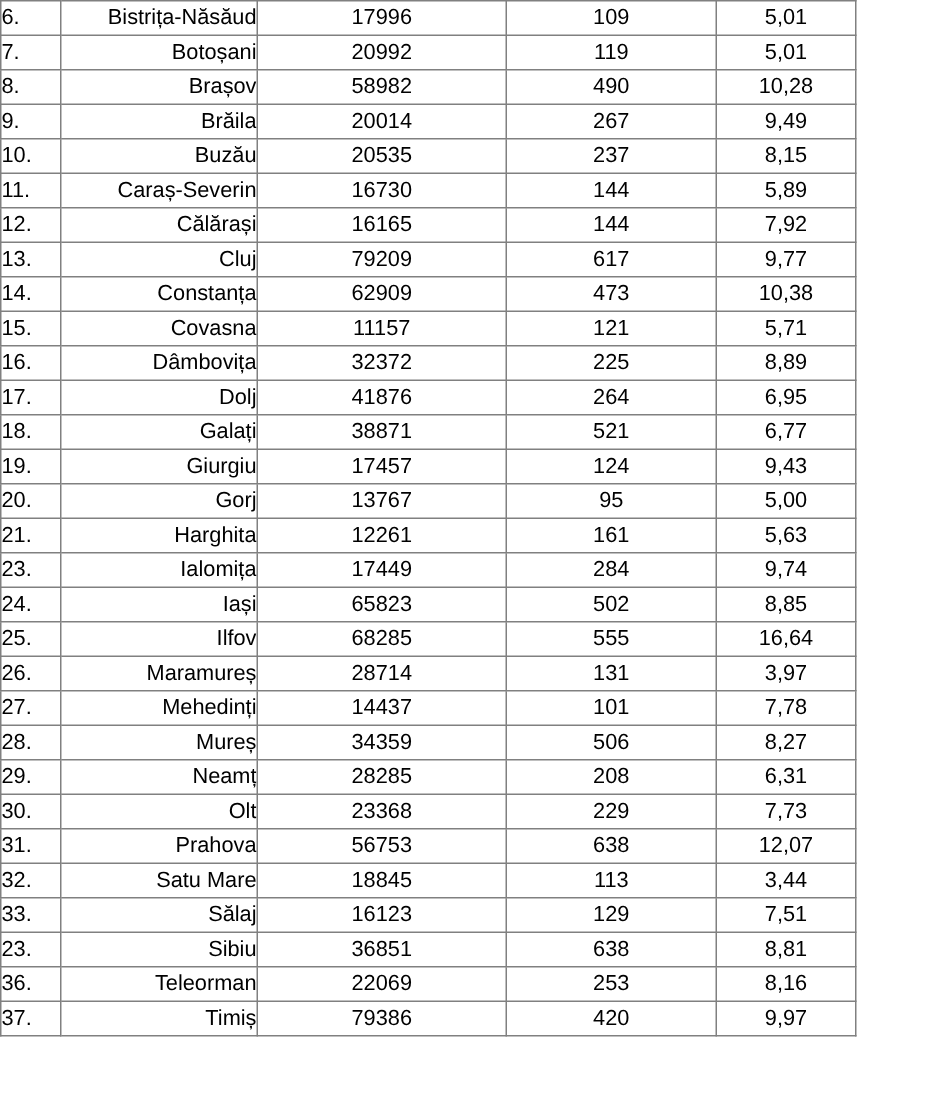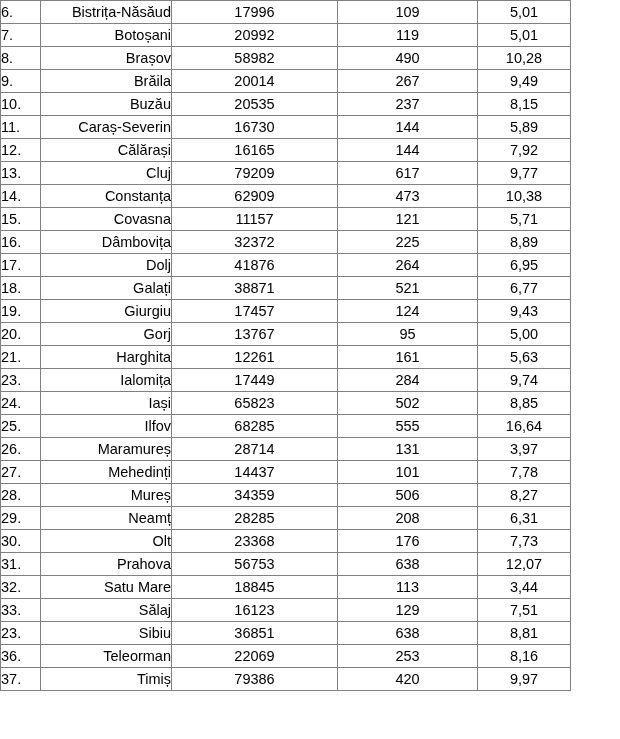--- a/index.html
+++ b/index.html
@@ -219,21 +219,21 @@
         <td class="idx">29.</td>
         <td class="nm">Neamț</td>
         <td class="num">28285</td>
         <td class="num">208</td>
         <td class="num">6,31</td>
       </tr>
       <tr>
         <td class="idx">30.</td>
         <td class="nm">Olt</td>
         <td class="num">23368</td>
-        <td class="num">176</td>
+        <td class="num">229</td>
         <td class="num">7,73</td>
       </tr>
       <tr>
         <td class="idx">31.</td>
         <td class="nm">Prahova</td>
         <td class="num">56753</td>
         <td class="num">638</td>
         <td class="num">12,07</td>
       </tr>
       <tr>

